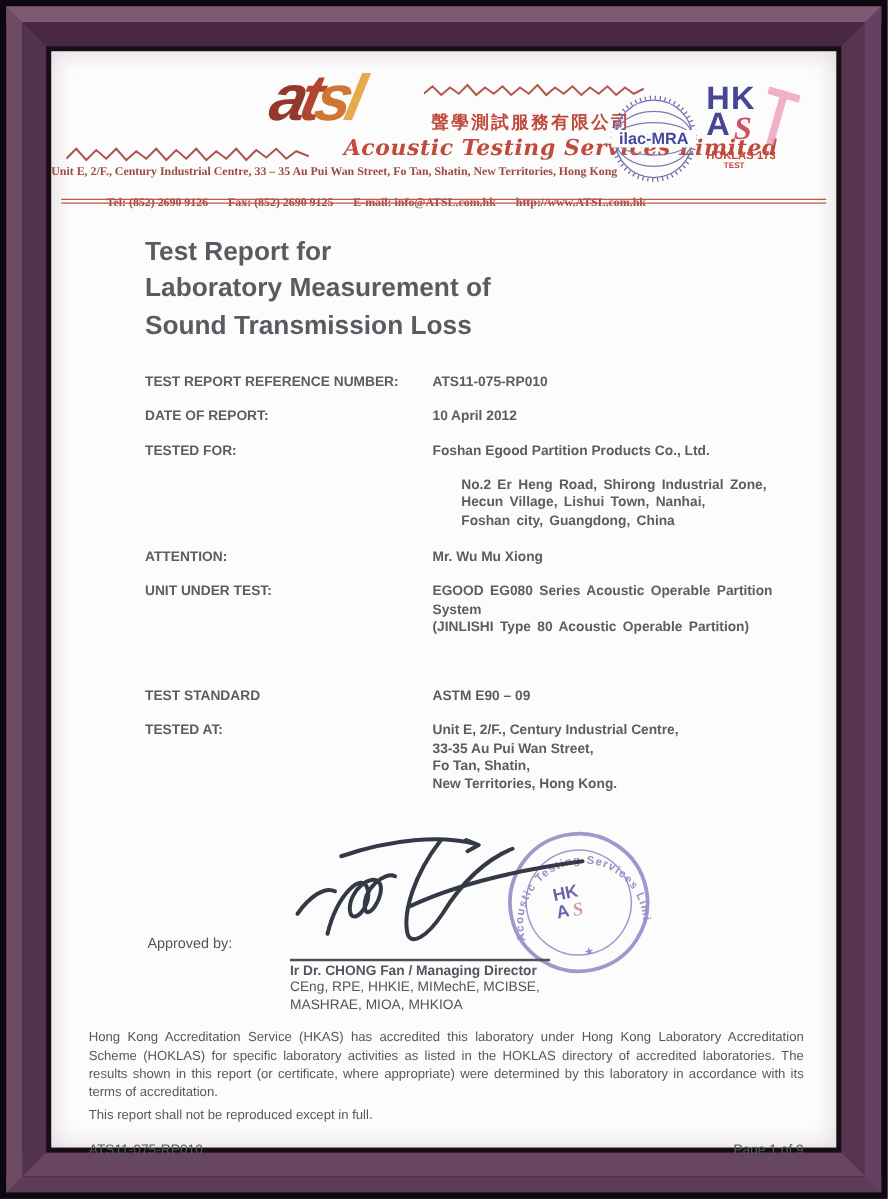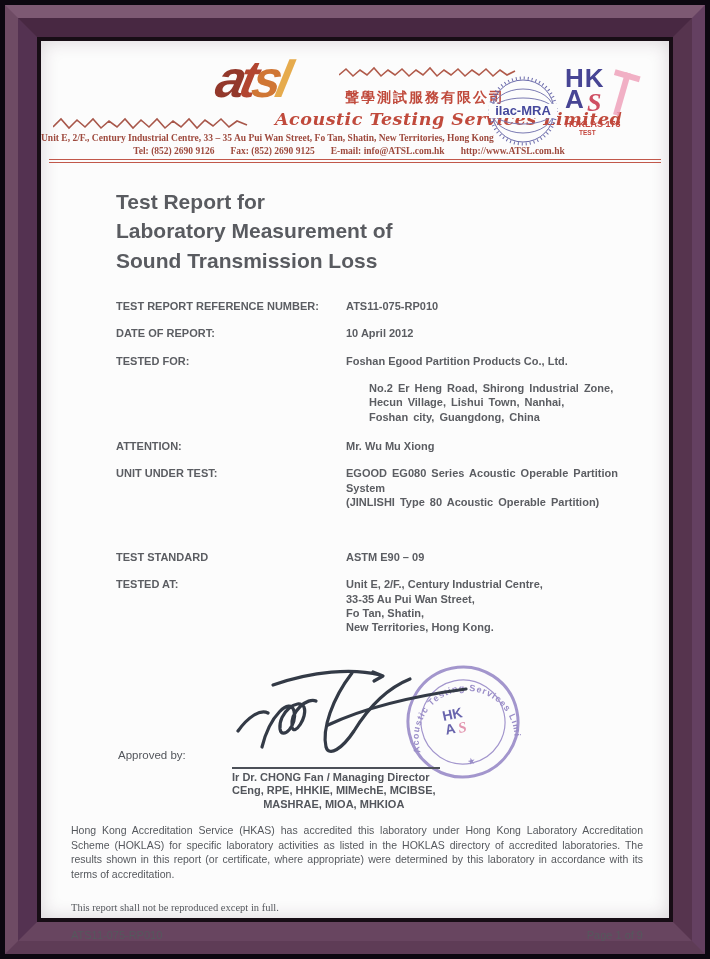--- a/index.html
+++ b/index.html
@@ -30,23 +30,23 @@
     font:italic 800 52px "Liberation Sans",sans-serif;
     transform:skewX(-12deg);letter-spacing:-5px;line-height:1;}
   .atsl .l1{color:#93382b}.atsl .l2{color:#b24530}
   .atsl .l3{color:#d07634}.atsl .l4{color:#e6ab4d}
   .cjk-name{position:absolute;left:304px;top:48px;
     font:700 14px "DejaVu Sans",sans-serif;color:#c04a3c;letter-spacing:2px;}
   .script-name{position:absolute;left:234px;top:68px;
     font:italic 700 17.5px "DejaVu Serif",serif;color:#c04a3c;letter-spacing:.5px;}
   .addr{position:absolute;left:0;top:92px;width:520px;text-align:left;
     font:700 9.5px "Liberation Serif",serif;color:#9e4a3e;}
-  .contact{position:absolute;left:0;top:105px;width:520px;display:flex;
+  .contact{position:absolute;left:0;top:117px;width:520px;display:flex;
     justify-content:center;gap:16px;
-    font:700 9.5px "Liberation Serif",serif;color:#9e4a3e;padding-left:48px;}
+    font:700 9.5px "Liberation Serif",serif;color:#9e4a3e;}
   .red-rule{position:absolute;left:8px;right:8px;top:118px;height:2px;
     border-top:1px solid #c1574a;border-bottom:1px solid #c1574a;}
   .ilac{position:absolute;left:446px;top:32px;}
   .hkas{position:absolute;left:524px;top:27px;width:78px;}
   .hkas-hk{font:900 26px "Liberation Sans",sans-serif;color:#474594;line-height:.82;letter-spacing:1px;}
   .hkas-a{font:900 26px "Liberation Sans",sans-serif;color:#474594;line-height:.82;letter-spacing:1px;}
   .hkas-s{position:absolute;left:22px;top:20px;
     font:italic 900 26px "Liberation Serif",serif;color:#cf4f63;}
   .hkas-fork{position:absolute;left:44px;top:2px;width:26px;height:48px;transform:rotate(16deg);opacity:.85;}
   .hkas-fork .bar{position:absolute;left:0;top:2px;width:26px;height:6px;background:#f0a3bc;}
@@ -66,26 +66,26 @@
 
   
   .sig{position:relative;height:150px;margin-top:34px;}
   .stamp{position:absolute;left:288px;top:-6px;width:118px;height:118px;
     transform:rotate(-12deg);opacity:.9;z-index:1;}
   .sig-svg{position:absolute;left:112px;top:-10px;z-index:2;}
   .approved{position:absolute;left:2px;top:80px;font-size:11.5px;color:#53565c;}
   .sig-line{position:absolute;left:116px;top:98px;width:208px;border-top:2px solid #4c5058;z-index:3;}
   .sig-names{position:absolute;left:116px;top:102px;font-size:11px;font-weight:700;
     color:#53565c;line-height:1.25;z-index:3;}
-  .sig-quals{white-space:pre-line;font-weight:700;text-align:center;}
+  .sig-quals{white-space:pre-line;font-weight:400;}
 
   
   .footer{padding:4px 26px 0 30px;color:#55585d;}
   .accred{font-size:10.5px;line-height:1.42;text-align:justify;}
-  .note{font-size:10.5px;margin-top:20px;font-family:Liberation Serif, serif;}
+  .note{font-size:10.5px;margin-top:4px;}
   .bottomrow{display:flex;justify-content:space-between;margin-top:16px;font-size:11px;}
 </style>
 </head>
 <body>
 
 <div class="frame">
  <div class="f-outer">
   <div class="f-inner">
    <div class="f-lip">
     <div class="paper">

